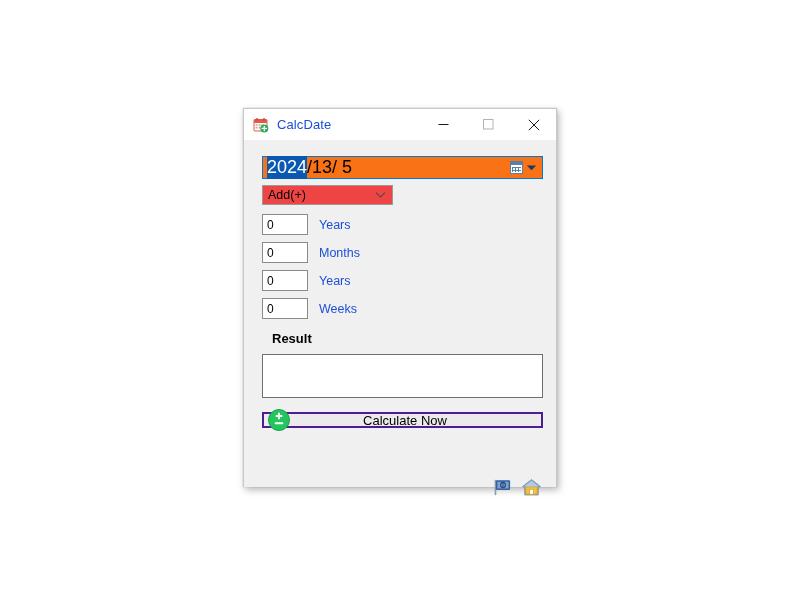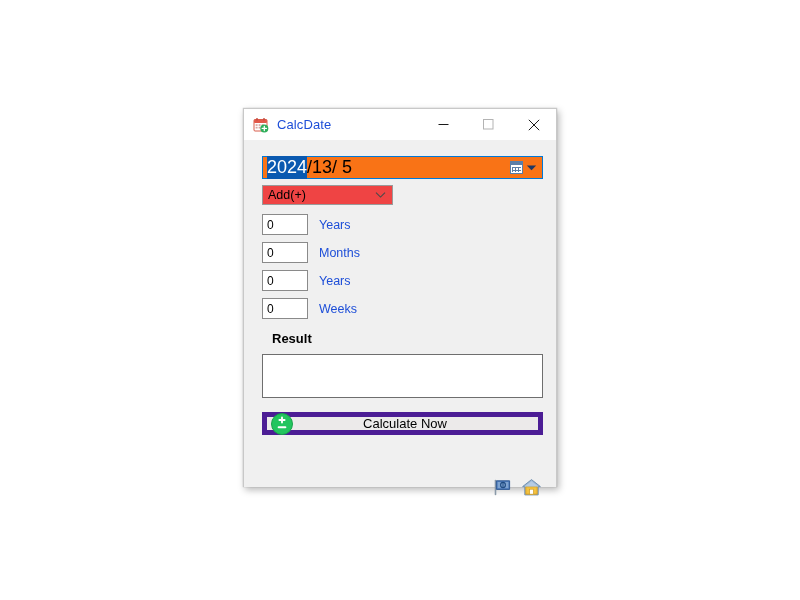--- a/index.html
+++ b/index.html
@@ -202,23 +202,23 @@
     border: 1px solid #6e6e6e;
     box-sizing: border-box;
   }
 
   
   #calculate-button {
     position: absolute;
     left: 18px;
     top: 271px;
     width: 281px;
-    height: 23px;
+    height: 16px;
     background: #eceaea;
-    border: 5px solid #4c1d95;
+    border: 2px solid #4c1d95;
     box-sizing: border-box;
     display: flex;
     align-items: center;
     cursor: default;
   }
   #calc-icon {
     width: 24px;
     height: 24px;
     margin-left: 3px;
     flex: 0 0 auto;

